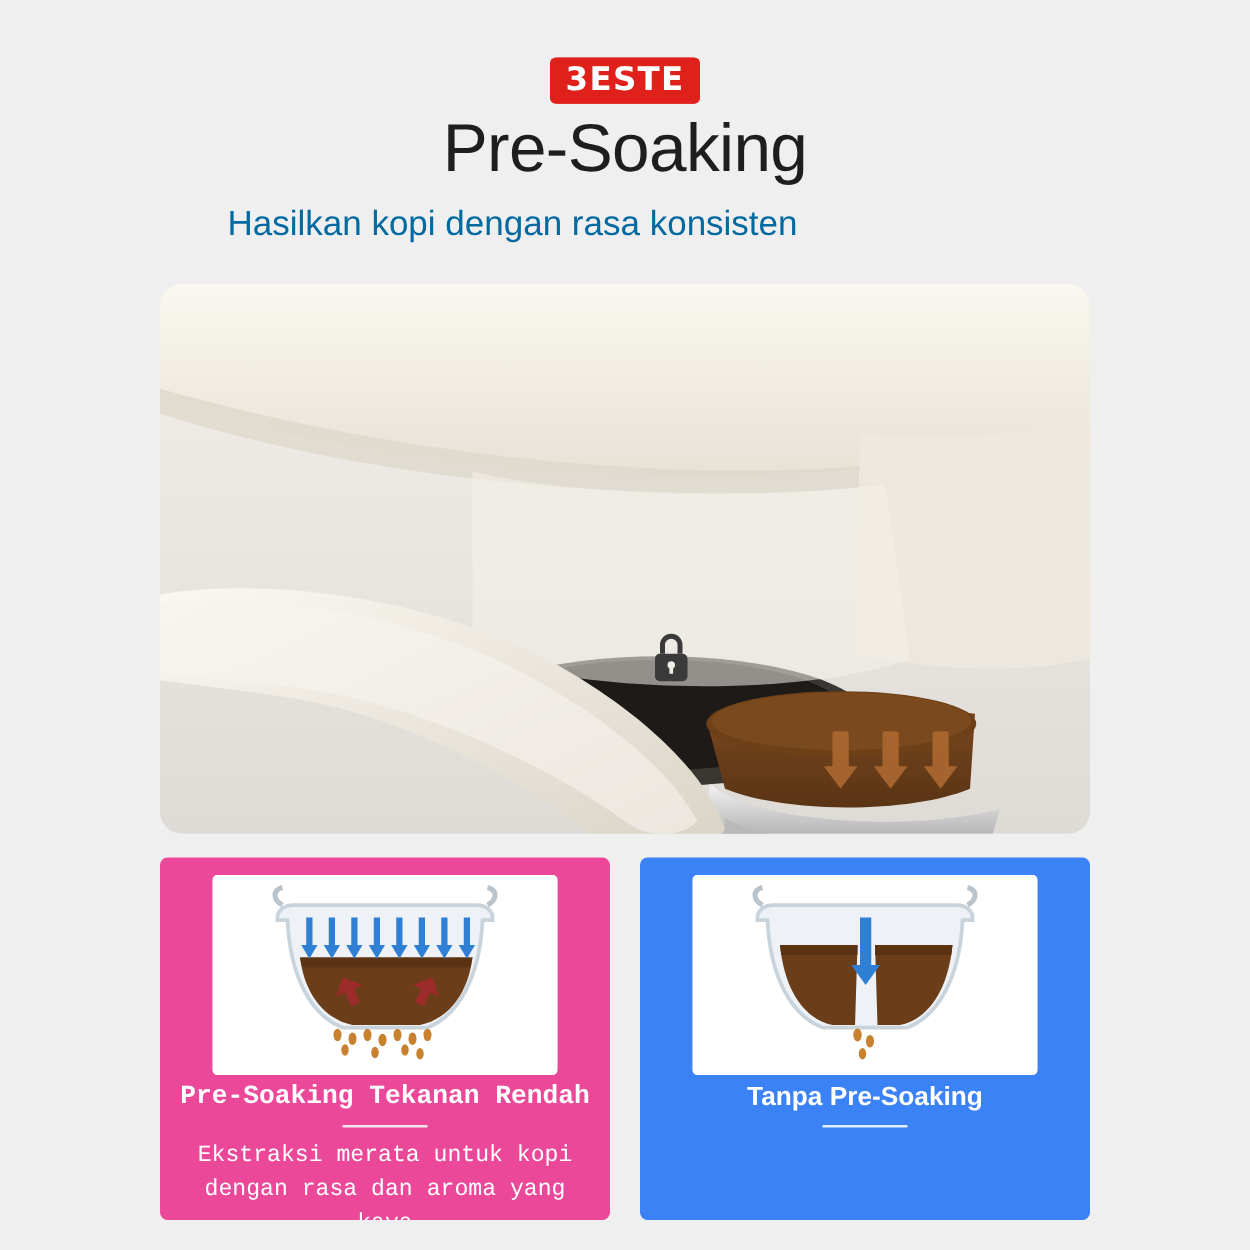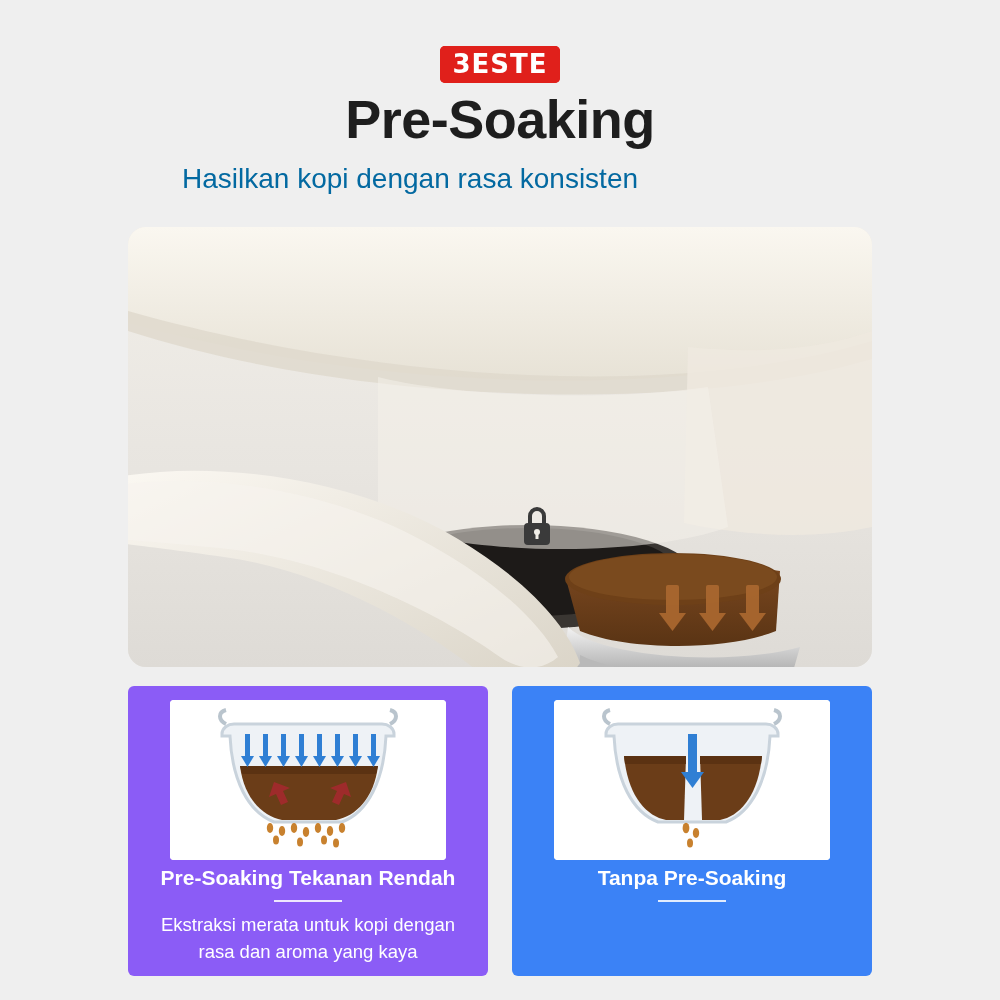--- a/index.html
+++ b/index.html
@@ -39,21 +39,21 @@
   }
 
   
   .title {
     position: absolute;
     top: 88px;
     left: 0;
     width: 1000px;
     text-align: center;
     font-size: 54px;
-    font-weight: bold;
+    font-weight: normal;
     color: #1e1e1e;
     letter-spacing: -0.5px;
   }
   .subtitle {
     position: absolute;
     top: 163px;
     left: 0;
     width: 820px;
     text-align: center;
     font-size: 28px;
@@ -84,21 +84,21 @@
     justify-content: space-between;
   }
   .card {
     width: 360px;
     height: 290px;
     border-radius: 6px;
     position: relative;
     overflow: hidden;
     color: #ffffff;
   }
-  .card.good { background: #8b5cf6; }
+  .card.good { background: #ec4899; font-family: Liberation Mono, monospace; }
   .card.bad  { background: #3b82f6; }
 
   .card-img {
     position: absolute;
     left: 42px;
     top: 14px;
     width: 276px;
     height: 160px;
     background: #ffffff;
     border-radius: 4px;

